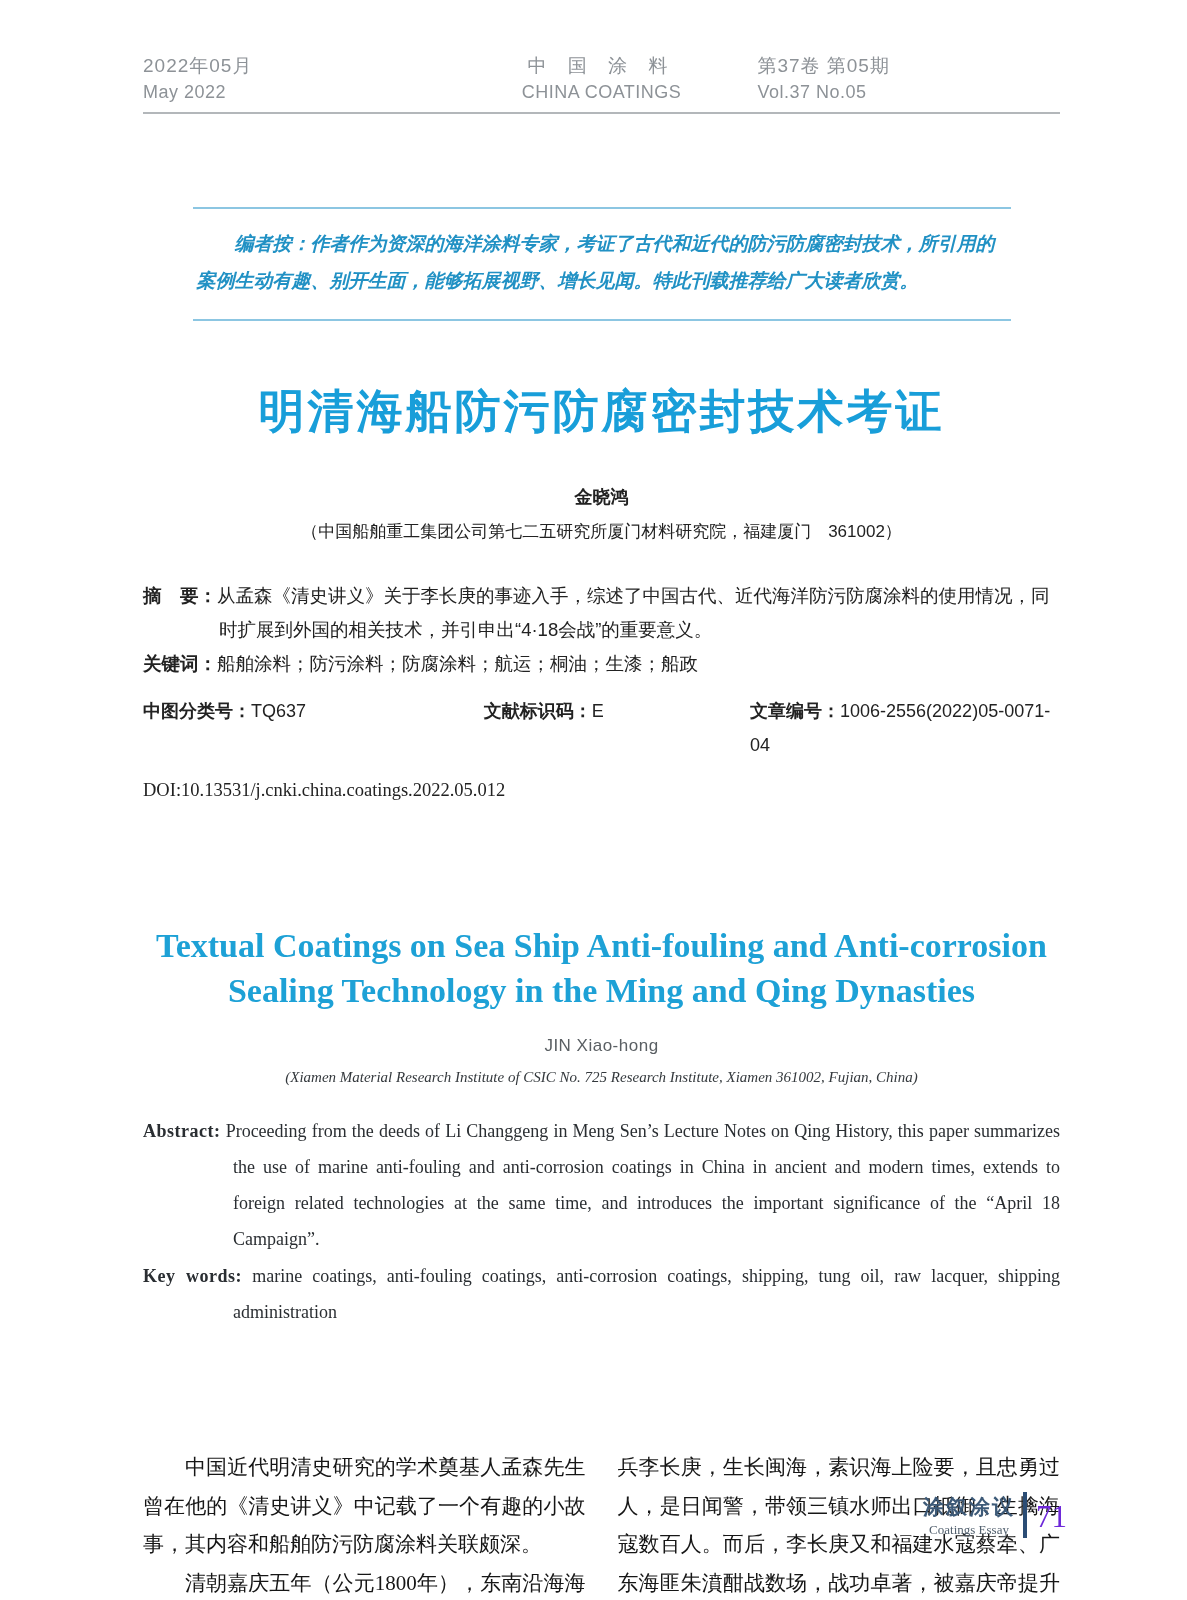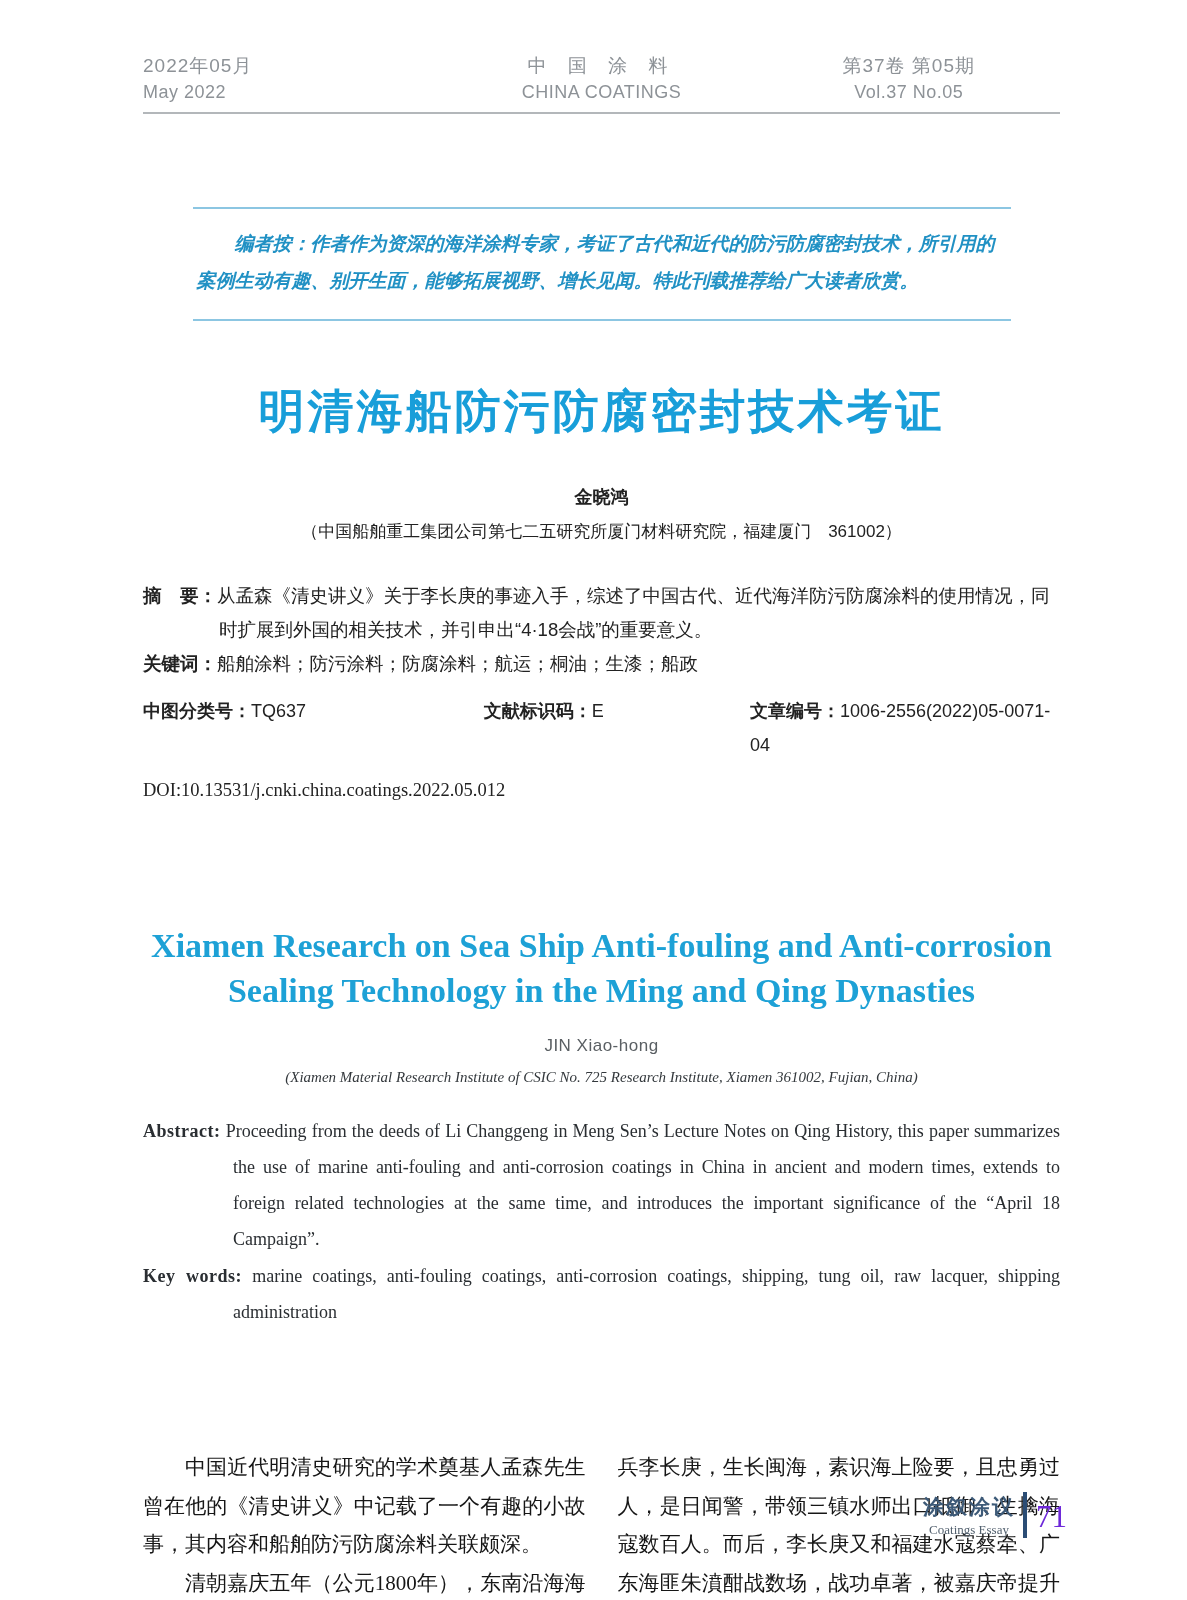--- a/index.html
+++ b/index.html
@@ -25,21 +25,21 @@
     justify-content: space-between;
     align-items: flex-end;
     border-bottom: 2px solid #b3b7ba;
     padding-bottom: 6px;
     color: #8d9297;
     font-size: 19px;
     line-height: 27px;
   }
   .jheader .col { width: 33%; }
   .jheader .col.center { text-align: center; }
-  .jheader .col.right { text-align: center; }
+  .jheader .col.right { text-align: left; }
   .jheader .cn { letter-spacing: 1px; }
   .jheader .en { font-size: 18px; letter-spacing: 0.5px; }
   .jheader .center .cn { letter-spacing: 8px; }
 
   
   .editor-note {
     width: 818px;
     margin: 93px auto 0 auto;
     border-top: 2px solid #8cc6e2;
     border-bottom: 2px solid #8cc6e2;
@@ -214,21 +214,21 @@
     <p class="hang"><span class="lbl">关键词：</span><span>船舶涂料；防污涂料；防腐涂料；航运；桐油；生漆；船政</span></p>
     <div class="meta-row">
       <div class="m1"><span class="lbl">中图分类号：</span><span>TQ637</span></div>
       <div class="m2"><span class="lbl">文献标识码：</span><span>E</span></div>
       <div class="m3"><span class="lbl">文章编号：</span><span>1006-2556(2022)05-0071-04</span></div>
     </div>
     <div class="doi-line">DOI:10.13531/j.cnki.china.coatings.2022.05.012</div>
   </div>
 
   <h2 class="title-en">
-    <span>Xiamen Research on Sea Ship Anti-fouling and Anti-corrosion</span><br>
+    <span>Textual Coatings on Sea Ship Anti-fouling and Anti-corrosion</span><br>
     <span>Sealing Technology in the Ming and Qing Dynasties</span>
   </h2>
   <div class="author-en">JIN Xiao-hong</div>
   <div class="affil-en">(Xiamen Material Research Institute of CSIC No. 725 Research Institute, Xiamen 361002, Fujian, China)</div>
 
   <div class="abs-en">
     <p class="hang"><span class="lbl">Abstract:</span><span> </span><span>Proceeding from the deeds of Li Changgeng in Meng Sen’s Lecture Notes on Qing History, this paper summarizes the use of marine anti-fouling and anti-corrosion coatings in China in ancient and modern times, extends to foreign related technologies at the same time, and introduces the important significance of the “April 18 Campaign”.</span></p>
     <p class="hang kw"><span class="lbl">Key words:</span><span> </span><span>marine coatings, anti-fouling coatings, anti-corrosion coatings, shipping, tung oil, raw lacquer, shipping administration</span></p>
   </div>
 

